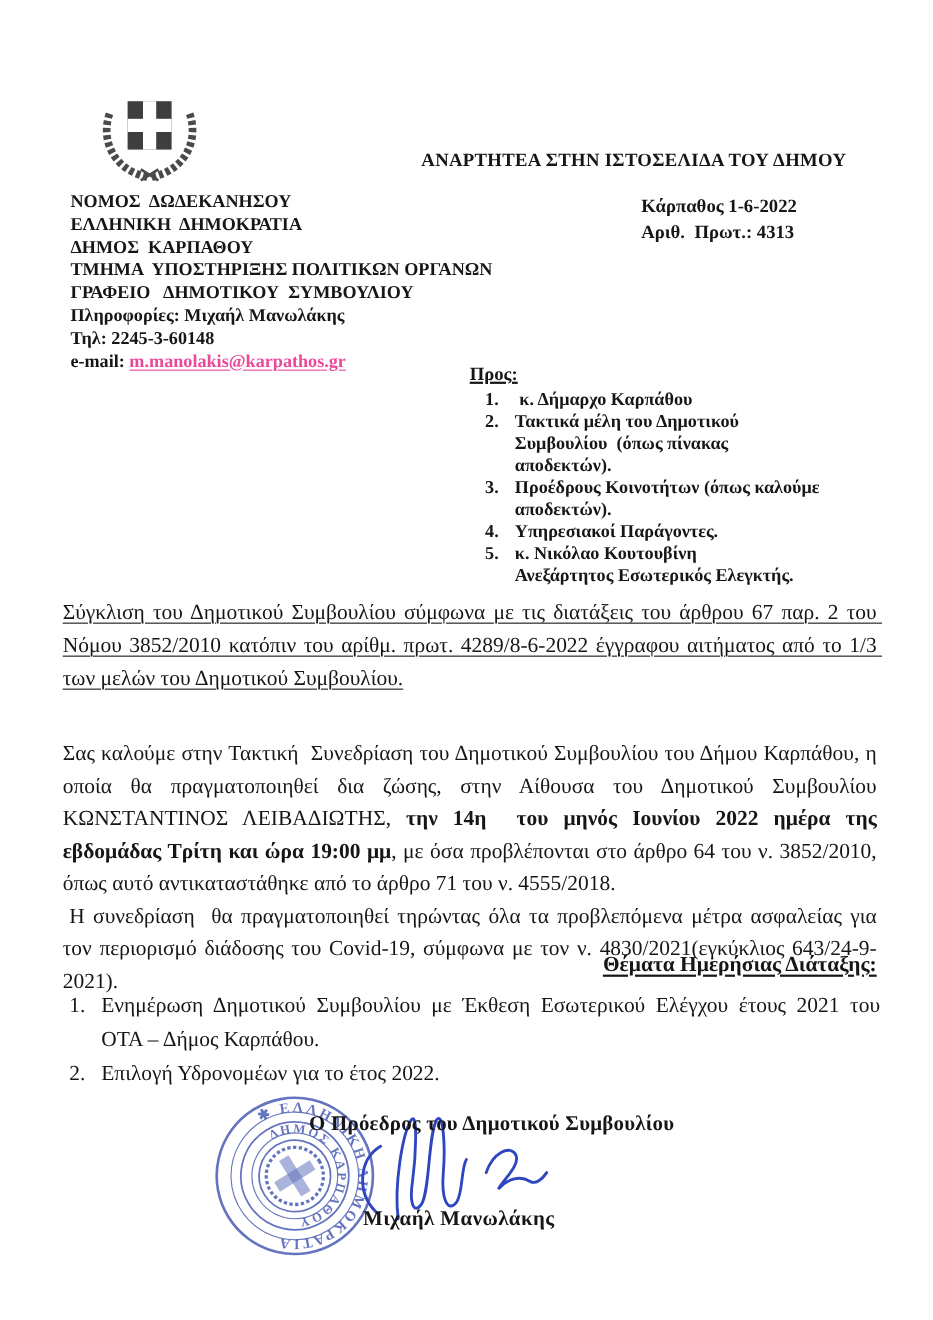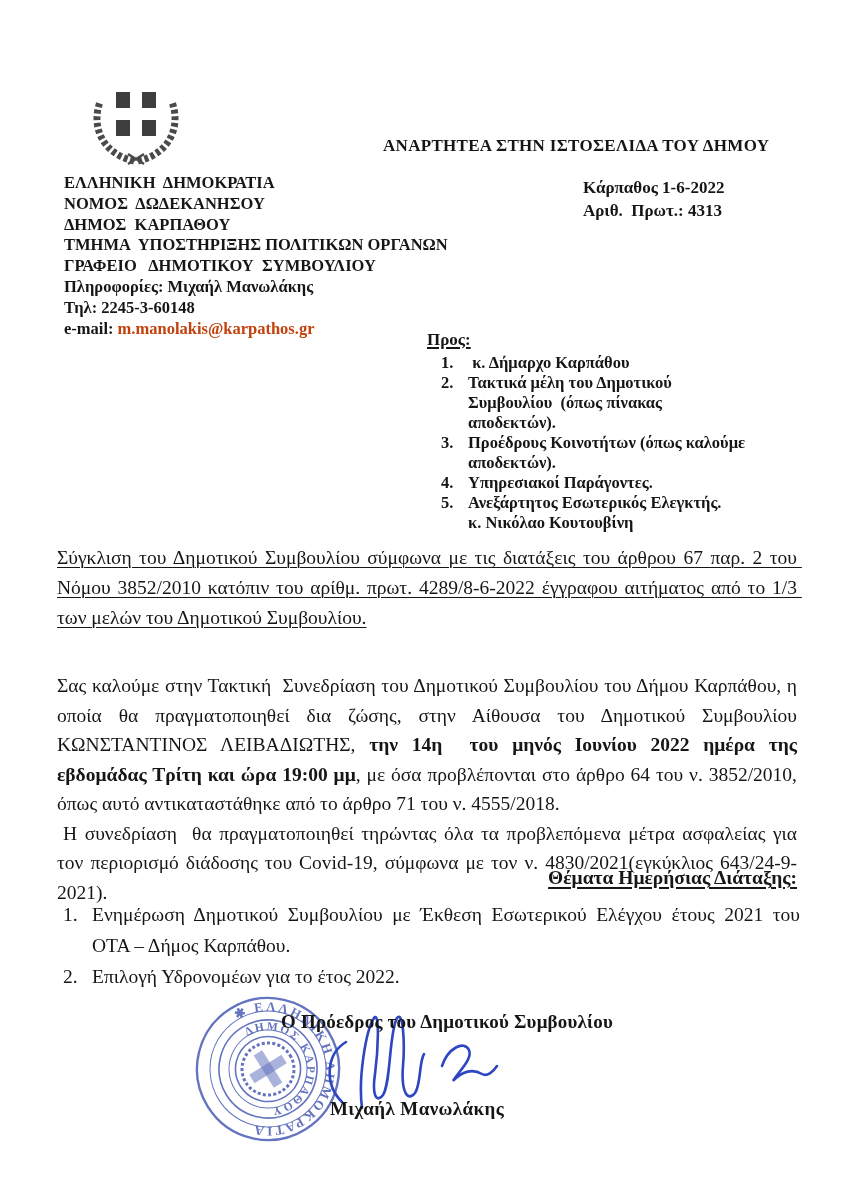--- a/index.html
+++ b/index.html
@@ -9,21 +9,21 @@
   }
   .abs{position:absolute;}
   .pre{white-space:pre-wrap;}
 
   
   .posted{left:383px;top:136px;font-size:17px;font-weight:bold;letter-spacing:.3px;}
 
   
   .letterhead{left:64px;top:173px;width:400px;font-size:16.5px;font-weight:bold;line-height:20.8px;}
   .letterhead .uline{text-decoration-thickness:1.5px;text-underline-offset:2px;}
-  .email-link{text-underline-offset:2px;cursor:pointer;color:#c2410c;}
+  .email-link{text-decoration:underline;text-underline-offset:2px;cursor:pointer;color:#ec4899;}
 
   
   .refblock{left:583px;top:176px;font-size:17px;font-weight:bold;line-height:23px;}
 
   
   .recipients{left:427px;top:330px;font-size:16.5px;font-weight:bold;}
   .recipients .lbl{font-size:17px;text-decoration:underline;text-decoration-thickness:1.5px;text-underline-offset:2px;margin-bottom:3px;}
   .rec-row{display:flex;line-height:20px;}
   .rec-row .num{width:27px;flex:none;padding-left:14px;box-sizing:content-box;}
   .rec-row .txt{width:350px;}
@@ -62,22 +62,22 @@
     <path d="M42,88 L58,78 M58,88 L42,78" stroke-width="2.5"></path>
   </g>
   <rect x="30" y="16" width="40" height="44" fill="#3e3e3e"></rect>
   <rect x="44" y="16" width="12" height="44" fill="#ffffff"></rect>
   <rect x="30" y="32" width="40" height="12" fill="#ffffff"></rect>
 </svg>
 
 <div class="abs posted">ΑΝΑΡΤΗΤΕΑ ΣΤΗΝ ΙΣΤΟΣΕΛΙΔΑ ΤΟΥ ΔΗΜΟΥ</div>
 
 <div class="abs letterhead">
+  <div class="pre">ΝΟΜΟΣ  ΔΩΔΕΚΑΝΗΣΟΥ</div>
   <div class="pre">ΕΛΛΗΝΙΚΗ  ΔΗΜΟΚΡΑΤΙΑ</div>
-  <div class="pre">ΝΟΜΟΣ  ΔΩΔΕΚΑΝΗΣΟΥ</div>
   <div class="pre">ΔΗΜΟΣ  ΚΑΡΠΑΘΟΥ</div>
   <div class="pre">ΤΜΗΜΑ  ΥΠΟΣΤΗΡΙΞΗΣ ΠΟΛΙΤΙΚΩΝ ΟΡΓΑΝΩΝ</div>
   <div class="pre uline">ΓΡΑΦΕΙΟ   ΔΗΜΟΤΙΚΟΥ  ΣΥΜΒΟΥΛΙΟΥ</div>
   <div class="pre">Πληροφορίες: Μιχαήλ Μανωλάκης</div>
   <div class="pre">Τηλ: 2245-3-60148</div>
   <div><span class="pre">e-mail: </span><span class="email-link">m.manolakis@karpathos.gr</span></div>
 </div>
 
 <div class="abs refblock">
   <div class="pre">Κάρπαθος 1-6-2022</div>
@@ -109,22 +109,22 @@
   </div>
   <div class="rec-row">
     <span class="num">4.</span>
     <span class="txt">
         <span class="pre" style="display:block">Υπηρεσιακοί Παράγοντες.</span>
       </span>
   </div>
   <div class="rec-row">
     <span class="num">5.</span>
     <span class="txt">
+      <span class="pre" style="display:block">κ. Νικόλαο Κουτουβίνη</span>
       <span class="pre" style="display:block">Ανεξάρτητος Εσωτερικός Ελεγκτής.</span>
-      <span class="pre" style="display:block">κ. Νικόλαο Κουτουβίνη</span>
     </span>
   </div>
 </div>
 
 <div class="abs subject pre">Σύγκλιση του Δημοτικού Συμβουλίου σύμφωνα με τις διατάξεις του άρθρου 67 παρ. 2 του Νόμου 3852/2010 κατόπιν του αρίθμ. πρωτ. 4289/8-6-2022 έγγραφου αιτήματος από το 1/3 των μελών του Δημοτικού Συμβουλίου.</div>
 
 <p class="abs para p1"><span class="pre">Σας καλούμε στην Τακτική  Συνεδρίαση του Δημοτικού Συμβουλίου του Δήμου Καρπάθου, η οποία θα πραγματοποιηθεί δια ζώσης, στην Αίθουσα του Δημοτικού Συμβουλίου ΚΩΝΣΤΑΝΤΙΝΟΣ ΛΕΙΒΑΔΙΩΤΗΣ, </span><b class="pre">την 14η  του μηνός Ιουνίου 2022 ημέρα της εβδομάδας Τρίτη και ώρα 19:00 μμ</b><span class="pre">, με όσα προβλέπονται στο άρθρο 64 του ν. 3852/2010, όπως αυτό αντικαταστάθηκε από το άρθρο 71 του ν. 4555/2018.</span></p>
 
 <p class="abs para p2 pre">Η συνεδρίαση  θα πραγματοποιηθεί τηρώντας όλα τα προβλεπόμενα μέτρα ασφαλείας για τον περιορισμό διάδοσης του Covid-19, σύμφωνα με τον ν. 4830/2021(εγκύκλιος 643/24-9-2021).</p>
 

